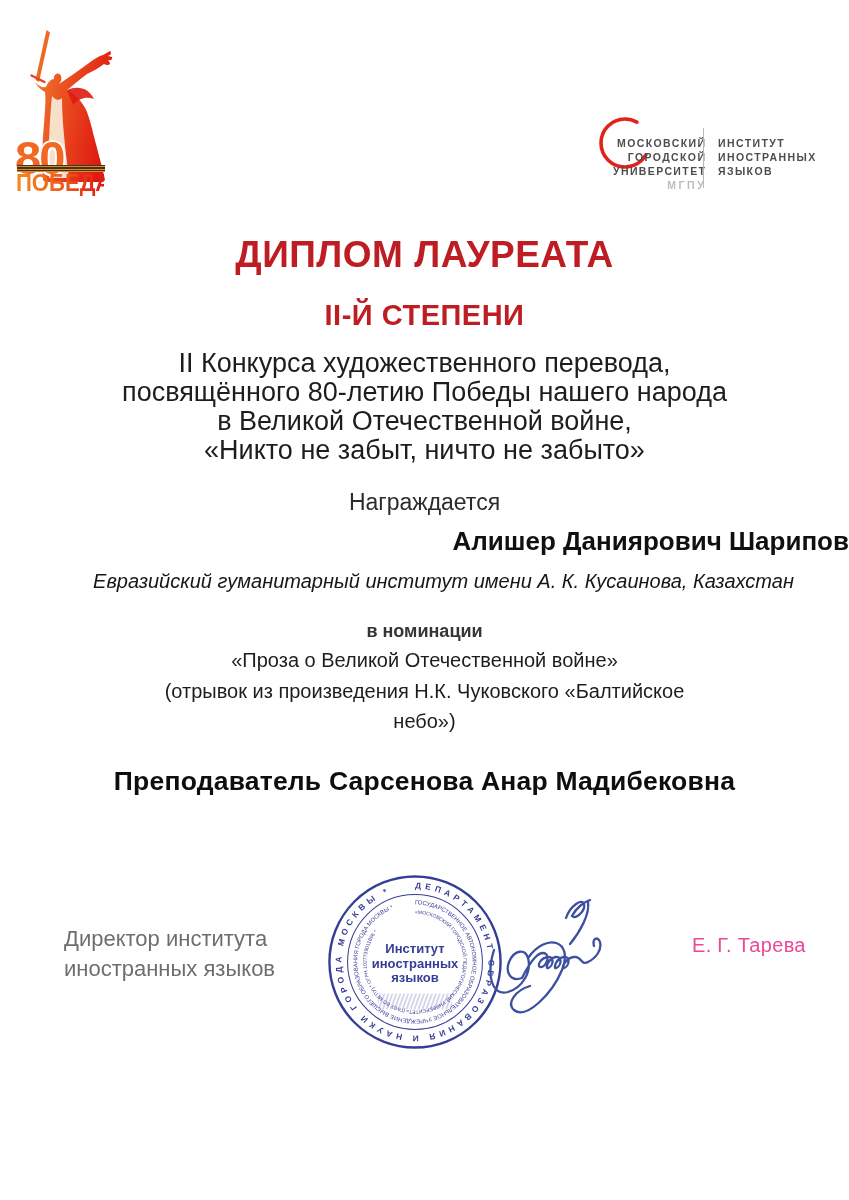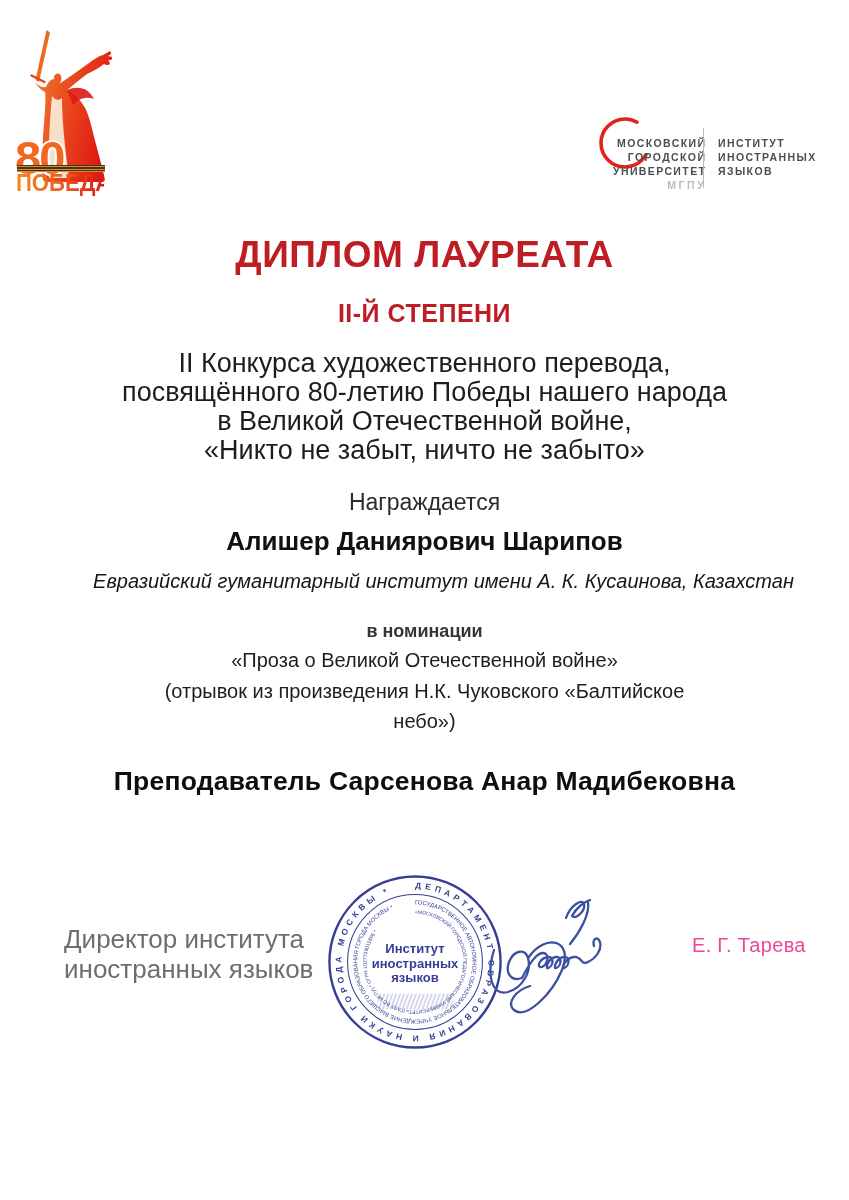--- a/index.html
+++ b/index.html
@@ -40,33 +40,33 @@
   #univ-logo .arc{position:absolute;left:2px;top:4px;width:54px;height:54px;}
   .univ-name{position:absolute;left:17px;top:24px;font-size:10.5px;font-weight:700;
     line-height:14px;letter-spacing:1.4px;color:#4d4d4f;white-space:nowrap;text-align:right;}
   .univ-abbr{color:#babcbe;letter-spacing:2.6px;}
   .logo-divider{position:absolute;left:107px;top:16px;width:1px;height:60px;background:#b7b9bb;}
   .inst-name{position:absolute;left:122px;top:24px;font-size:10.5px;font-weight:700;
     line-height:14px;letter-spacing:1.4px;color:#4d4d4f;white-space:nowrap;}
 
   
   .title-main{top:234px;font-size:37px;font-weight:700;color:#BE1E23;letter-spacing:.5px;}
-  .title-degree{top:299px;font-size:25px;font-weight:700;color:#BE1E23;letter-spacing:.5px;}
+  .title-degree{top:299px;font-size:29px;font-weight:700;color:#BE1E23;letter-spacing:.5px;}
 
   
   .contest{top:349px;font-size:27px;line-height:29px;color:#1d1d1d;}
   .award-label{top:489px;font-size:23px;color:#2b2b2b;}
-  .recipient{top:526px;font-size:26px;font-weight:700;color:#101010;}
+  .recipient{top:526px;font-size:26px;font-weight:700;color:#101010;text-align:right;}
   .affiliation{top:570px;font-size:20px;font-style:italic;color:#161616;padding-left:19px;}
   .nom-label{top:621px;font-size:18px;color:#353535;font-weight:bold;}
   .nomination{top:645px;font-size:20px;line-height:30.5px;color:#1d1d1d;}
   .teacher{top:766px;font-size:26.5px;font-weight:700;color:#0e0e0e;letter-spacing:.2px;}
 
   
-  .director{left:64px;top:924px;font-size:26px;line-height:30px;color:#6d6e71;}
+  .director{left:64px;top:924px;font-size:22px;line-height:30px;color:#6d6e71;}
   #stamp{left:322px;top:869px;width:186px;height:186px;opacity:.95;}
   #signature{left:482px;top:888px;width:172px;height:148px;}
   .signer{left:692px;top:934px;font-size:20px;color:#ec4899;letter-spacing:.3px;white-space:nowrap;}
 </style>
 </head>
 <body>
 
 <div class="abs" id="victory-logo">
   <svg class="statue" viewBox="0 0 105 165" aria-hidden="true">
     <defs>

